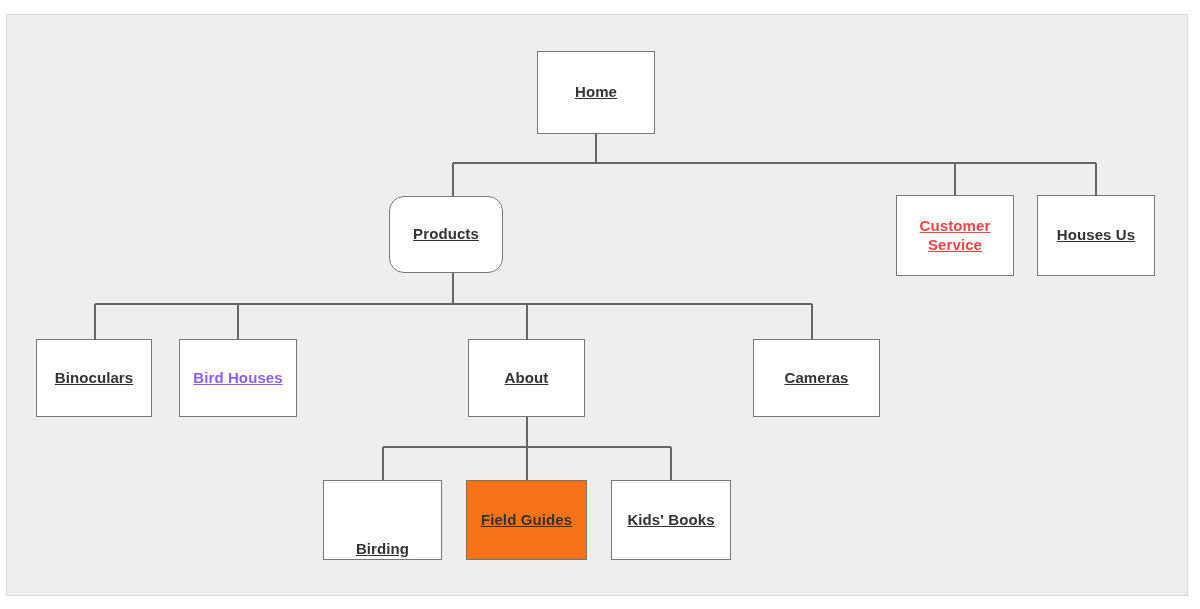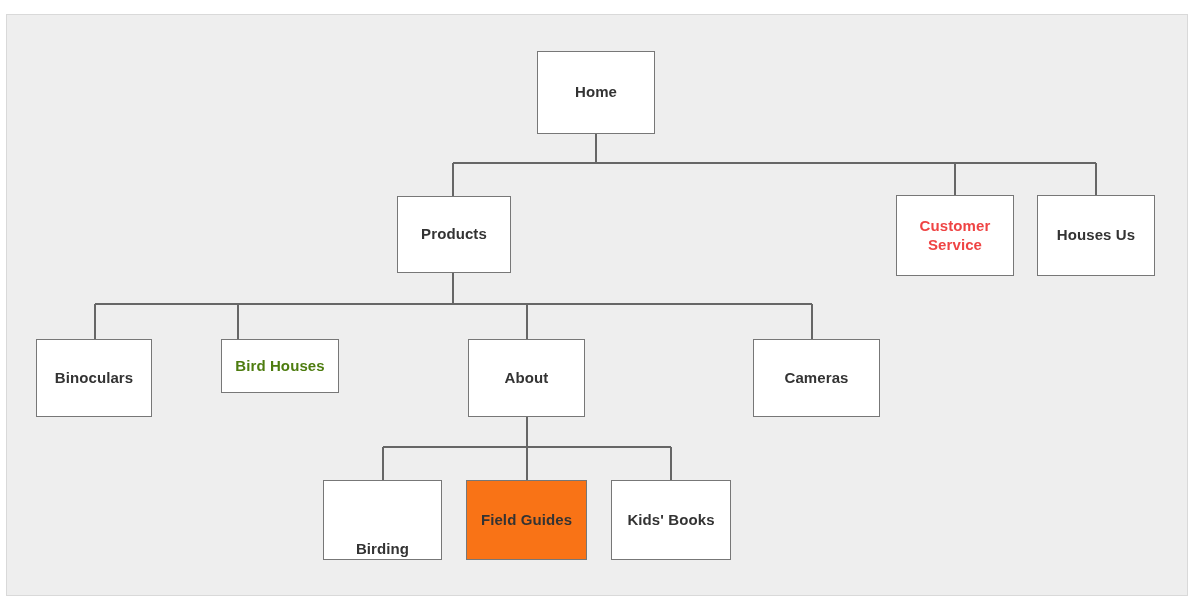--- a/index.html
+++ b/index.html
@@ -55,20 +55,21 @@
     font-weight: bold;
     font-size: 15px;
     line-height: 1.25;
     letter-spacing: 0.1px;
     white-space: pre-line;
   }
 
   .node-label {
     display: block;
     padding: 0 6px;
+    text-decoration: underline;
   }
 </style>
 </head>
 <body>
 
 <div id="diagram-root">
 
   <div id="canvas"></div>
 
   <svg id="connector-layer" width="1200" height="609" viewBox="0 0 1200 609" aria-hidden="true">
@@ -90,26 +91,26 @@
       <path d="M 527 417 L 527 447"></path>
       <path d="M 383 447 L 671 447"></path>
       <path d="M 383 447 L 383 480"></path>
       <path d="M 527 447 L 527 480"></path>
       <path d="M 671 447 L 671 480"></path>
     </g>
   </svg>
 
   <div id="node-layer">
       <div class="node" style="left: 537px; top: 51px; width: 118px; height: 83px; background: rgb(255, 255, 255); border-color: rgb(119, 119, 119); color: rgb(51, 51, 51);"><span class="node-label">Home</span></div>
-      <div class="node" style="left: 397px; top: 196px; width: 114px; height: 77px; background: rgb(255, 255, 255); border-color: rgb(119, 119, 119); color: rgb(51, 51, 51);"><span class="node-label">Products</span></div>
+      <div class="node" style="left: 389px; top: 196px; width: 114px; height: 77px; background: rgb(255, 255, 255); border-color: rgb(119, 119, 119); color: rgb(51, 51, 51); border-radius: 15px;"><span class="node-label">Products</span></div>
       <div class="node" style="left: 896px; top: 195px; width: 118px; height: 81px; background: rgb(255, 255, 255); border-color: rgb(119, 119, 119); color: #ef4444;"><span class="node-label">Customer
 Service</span></div>
       <div class="node" style="left: 1037px; top: 195px; width: 118px; height: 81px; background: rgb(255, 255, 255); border-color: rgb(119, 119, 119); color: rgb(51, 51, 51);"><span class="node-label">Houses Us</span></div>
       <div class="node" style="left: 36px; top: 339px; width: 116px; height: 78px; background: rgb(255, 255, 255); border-color: rgb(119, 119, 119); color: rgb(51, 51, 51);"><span class="node-label">Binoculars</span></div>
-      <div class="node" style="left: 179px; top: 339px; width: 118px; height: 54px; background: rgb(255, 255, 255); border-color: rgb(119, 119, 119); color: #4d7c0f; margin-left: 42px;"><span class="node-label">Bird Houses</span></div>
+      <div class="node" style="left: 179px; top: 339px; width: 118px; height: 78px; background: rgb(255, 255, 255); border-color: rgb(119, 119, 119); color: #8b5cf6;"><span class="node-label">Bird Houses</span></div>
       <div class="node" style="left: 468px; top: 339px; width: 117px; height: 78px; background: rgb(255, 255, 255); border-color: rgb(119, 119, 119); color: rgb(51, 51, 51);"><span class="node-label">About</span></div>
       <div class="node" style="left: 753px; top: 339px; width: 127px; height: 78px; background: rgb(255, 255, 255); border-color: rgb(119, 119, 119); color: rgb(51, 51, 51);"><span class="node-label">Cameras</span></div>
       <div class="node" style="left: 323px; top: 480px; width: 119px; height: 80px; background: rgb(255, 255, 255); border-color: rgb(119, 119, 119); color: rgb(51, 51, 51); align-items: flex-end;"><span class="node-label">Birding</span></div>
       <div class="node" style="left: 466px; top: 480px; width: 121px; height: 80px; background: #f97316; border-color: rgb(119, 119, 119); color: rgb(51, 51, 51);"><span class="node-label">Field Guides</span></div>
       <div class="node" style="left: 611px; top: 480px; width: 120px; height: 80px; background: rgb(255, 255, 255); border-color: rgb(119, 119, 119); color: rgb(51, 51, 51);"><span class="node-label">Kids' Books</span></div>
     </div>
 
 </div>
 
 </body></html>

